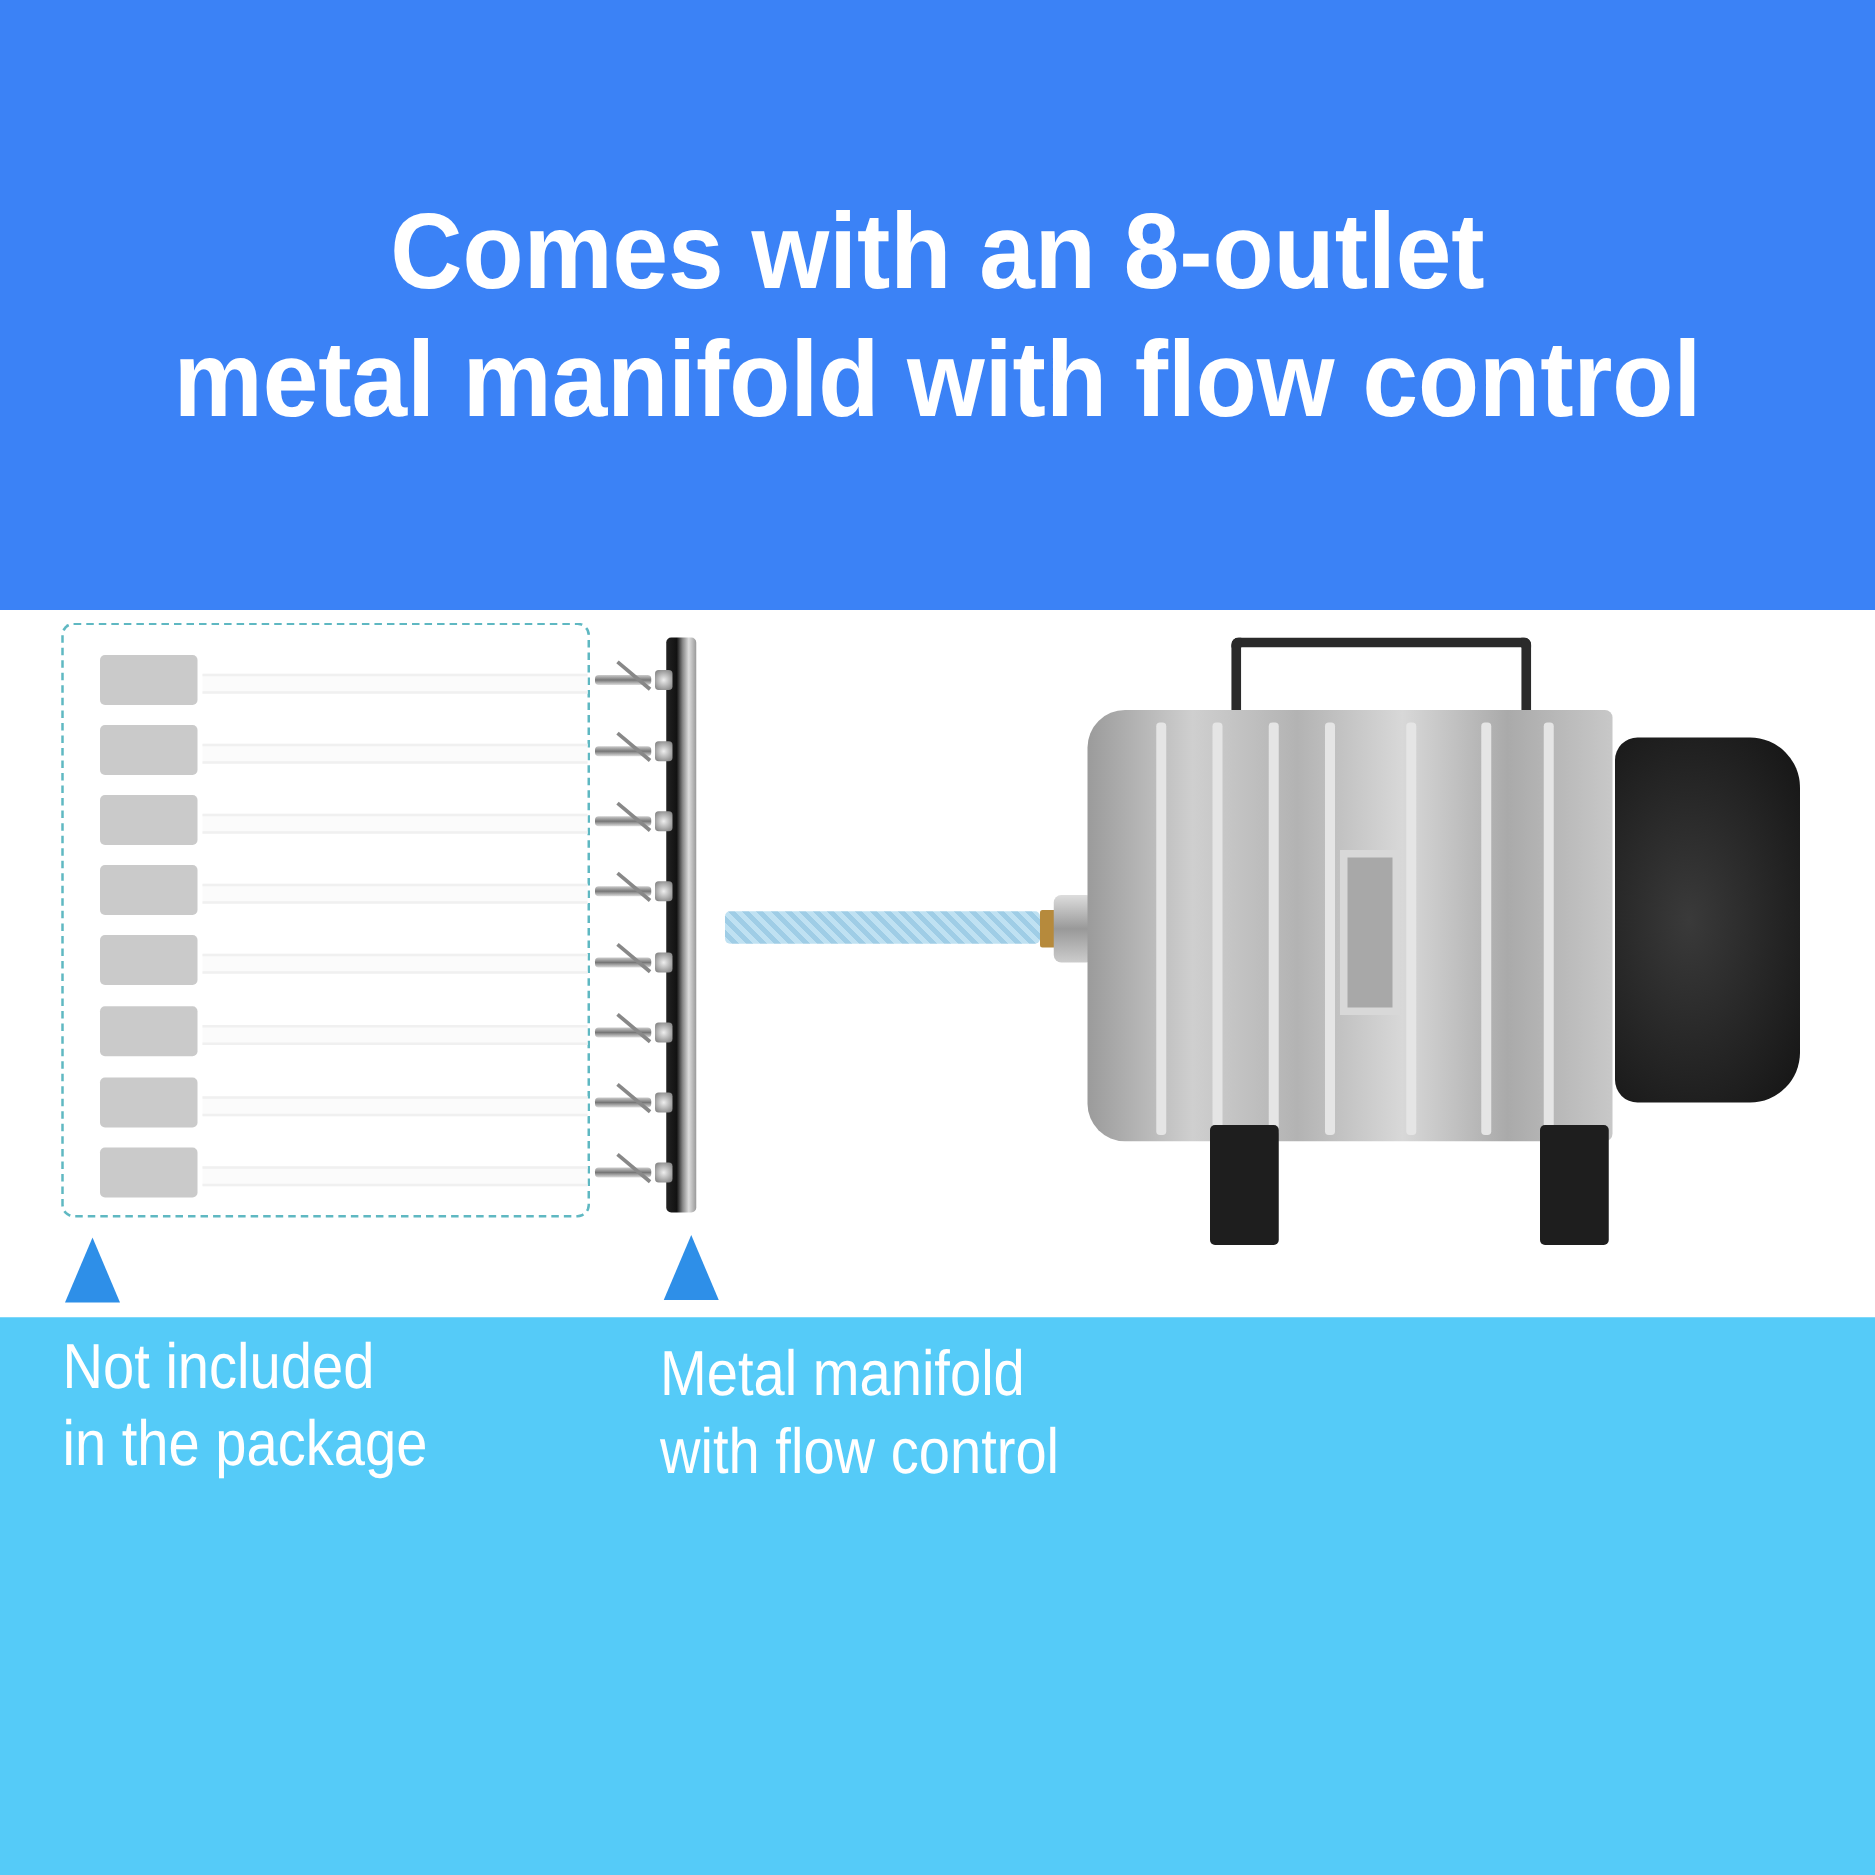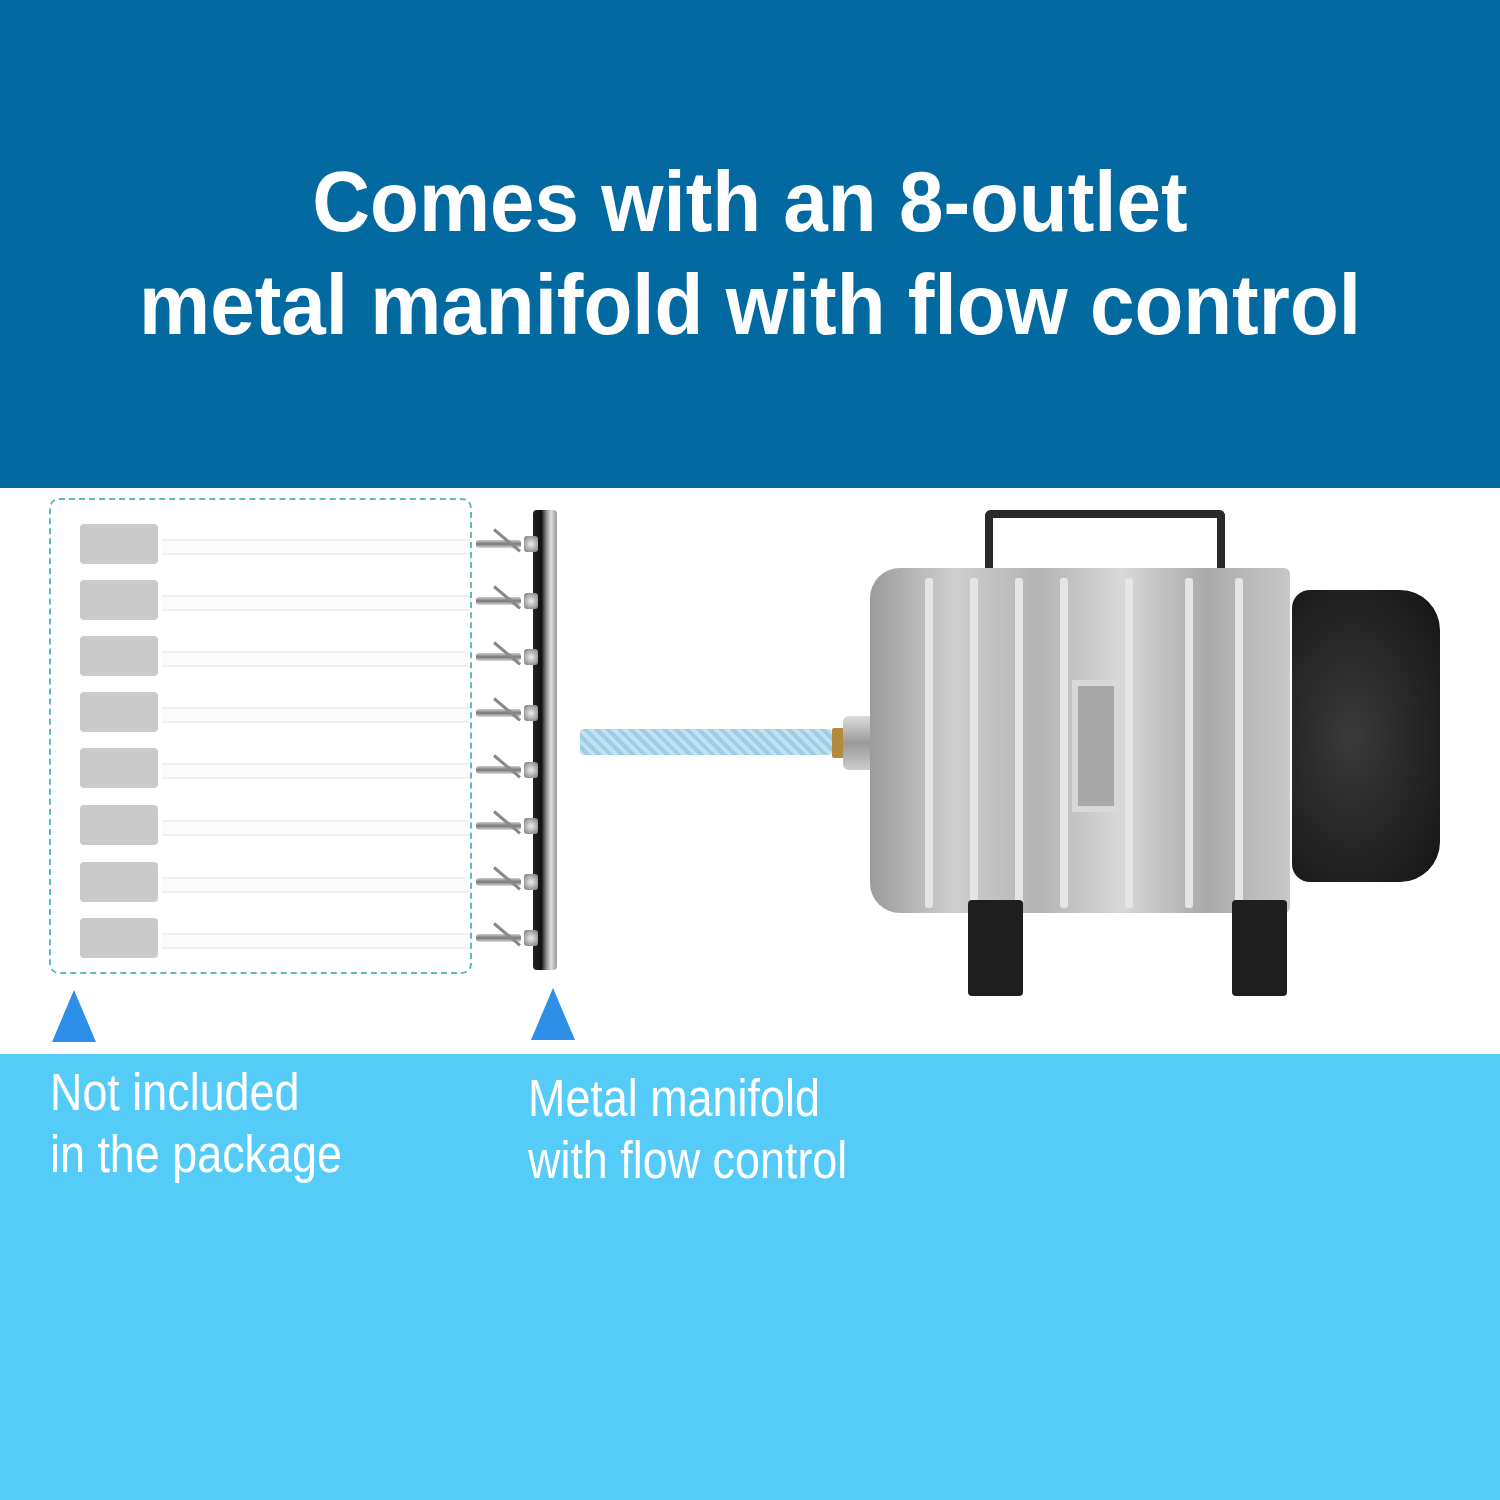--- a/index.html
+++ b/index.html
@@ -1,17 +1,17 @@
 <!DOCTYPE html>
 <html><head>
   <meta charset="utf-8">
   <style>
     html, body { margin:0; padding:0; }
     body { width:1500px; height:1500px; position:relative; overflow:hidden; background:#55cbf8; font-family:"Liberation Sans", sans-serif; }
-    .top-band { position:absolute; left:0; top:0; width:1500px; height:488px; background:#0369a1; }
+    .top-band { position:absolute; left:0; top:0; width:1500px; height:488px; background:#3b82f6; }
     .headline { position:absolute; left:0; top:150px; width:1500px; text-align:center; color:#fff; font-weight:bold; font-size:86px; line-height:103px; letter-spacing:0px; transform:scaleX(0.93); transform-origin:center; }
     .headline div { white-space:nowrap; }
     .white-band { position:absolute; left:0; top:488px; width:1500px; height:566px; background:#ffffff; }
     .dashed-box { position:absolute; left:49px; top:498px; width:423px; height:476px; border:2px dashed #5fb8c2; border-radius:10px; box-sizing:border-box; }
     .stone-row { position:absolute; left:80px; height:40px; width:392px; }
     .stone { position:absolute; left:0; top:0; width:78px; height:40px; background:#b8b8b8; border-radius:4px; opacity:0.75; }
     .tube { position:absolute; left:82px; top:15px; width:308px; height:12px; border-top:2px solid #f0f0f0; border-bottom:2px solid #f0f0f0; background:#fbfbfb; }
     .manifold-bar { position:absolute; left:533px; top:510px; width:24px; height:460px; background:linear-gradient(90deg,#222 0%,#111 35%,#888 55%,#ddd 75%,#999 100%); border-radius:4px; }
     .valve { position:absolute; left:476px; width:70px; height:28px; }
     .valve .nozzle { position:absolute; left:0; top:12px; width:45px; height:8px; background:linear-gradient(180deg,#ccc,#777,#ddd); border-radius:3px; }

